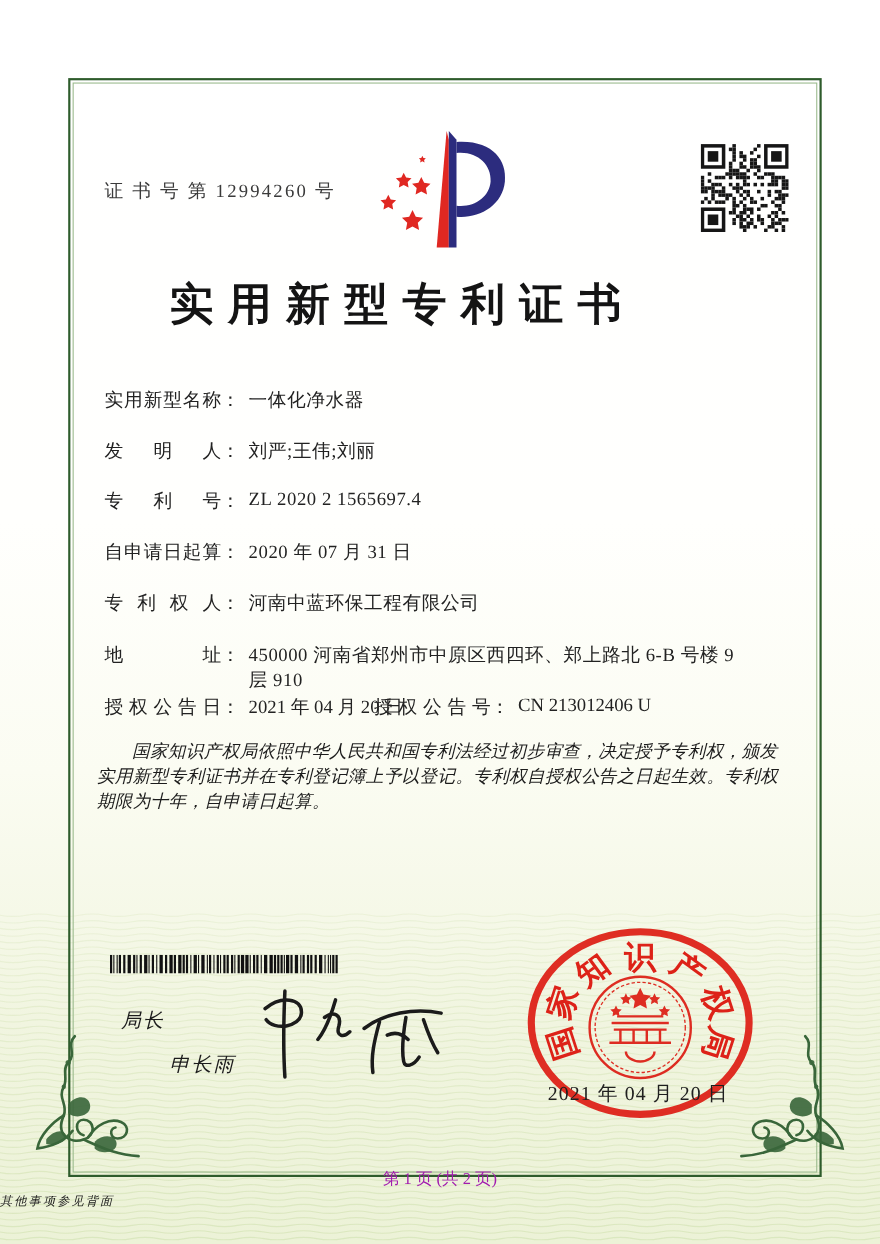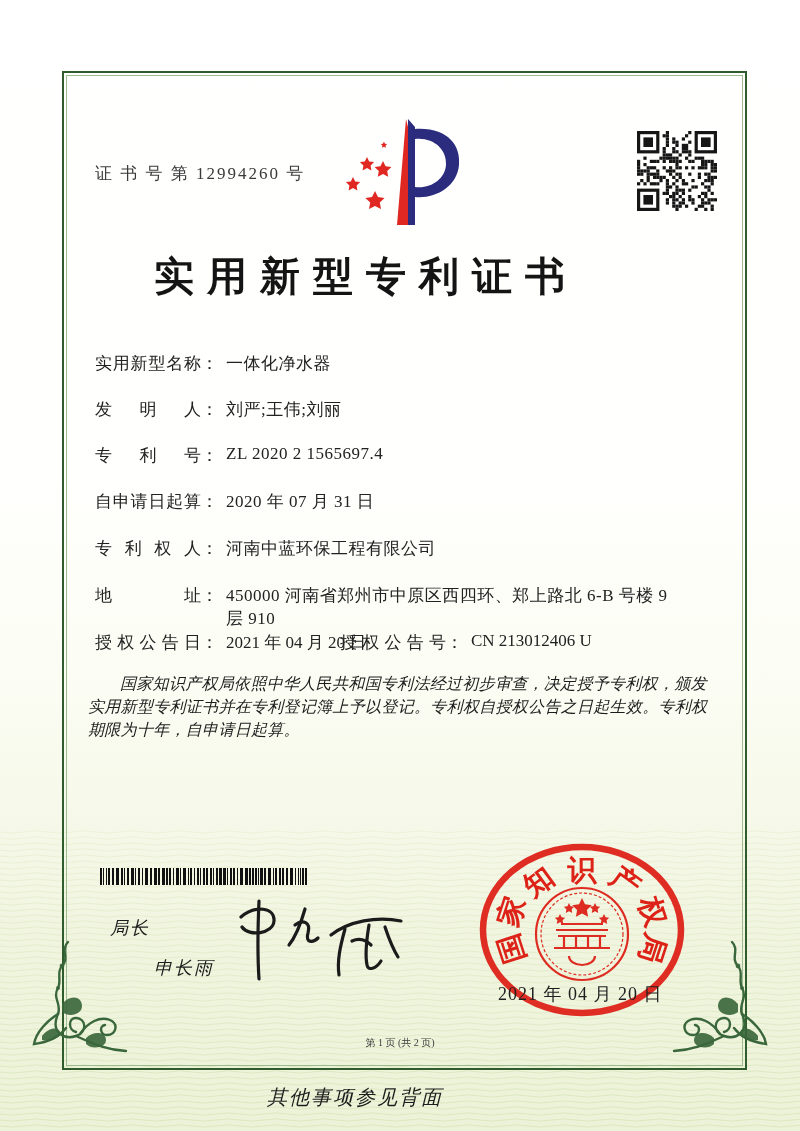--- a/index.html
+++ b/index.html
@@ -33,24 +33,24 @@
   
   #barcode-svg{position:absolute;left:100px;top:868px;width:210px;height:17px;z-index:2;}
   .director-title{position:absolute;left:110px;top:916px;font-size:18px;color:#1c1c1c;
                   font-style:italic;letter-spacing:2px;z-index:3;}
   .director-name{position:absolute;left:110px;top:956px;font-size:18px;color:#1c1c1c;
                  font-style:italic;letter-spacing:2px;z-index:3;margin-left:44px;}
   #signature{position:absolute;left:225px;top:891px;width:200px;height:92px;z-index:3;}
   #seal{position:absolute;left:472px;top:838px;width:220px;height:184px;z-index:3;}
   .seal-date{position:absolute;left:498px;top:982px;font-size:18px;color:#1f1f1f;
              letter-spacing:1px;z-index:4;}
-  .page-info{position:absolute;left:0;top:1036px;width:800px;text-align:center;
-             font-size:10px;color:#404040;z-index:2;}
-  .back-note{position:absolute;left:0;top:1084px;width:710px;text-align:center;
-             font-size:20px;color:#1c1c1c;font-style:italic;letter-spacing:2px;z-index:2;}
+  .page-info{position:absolute;left:0;top:1062px;width:800px;text-align:center;
+             font-size:15px;color:#a21caf;z-index:2;}
+  .back-note{position:absolute;left:0;top:1084px;width:710px;
+             font-size:11px;color:#1c1c1c;font-style:italic;letter-spacing:2px;z-index:2;}
   .ornament{position:absolute;width:122px;height:138px;z-index:2;}
   .ornament.left{left:6px;top:940px;}
   .ornament.right{right:6px;top:940px;transform:scaleX(-1);}
 </style>
 </head>
 <body>
 
 <svg id="bg-waves">
     <path d="M0 4 q12 2.2 24 0 q12 -2.2 24 0 q12 2.2 24 0 q12 -2.2 24 0 q12 2.2 24 0 q12 -2.2 24 0 q12 2.2 24 0 q12 -2.2 24 0 q12 2.2 24 0 q12 -2.2 24 0 q12 2.2 24 0 q12 -2.2 24 0 q12 2.2 24 0 q12 -2.2 24 0 q12 2.2 24 0 q12 -2.2 24 0 q12 2.2 24 0 q12 -2.2 24 0 q12 2.2 24 0 q12 -2.2 24 0 q12 2.2 24 0 q12 -2.2 24 0 q12 2.2 24 0 q12 -2.2 24 0 q12 2.2 24 0 q12 -2.2 24 0 q12 2.2 24 0 q12 -2.2 24 0 q12 2.2 24 0 q12 -2.2 24 0 q12 2.2 24 0 q12 -2.2 24 0 q12 2.2 24 0 q12 -2.2 24 0" fill="none" stroke="#cfe0ae" stroke-width="1" stroke-opacity="0.25462046204620464"></path>
     <path d="M0 10 q12 2.2 24 0 q12 -2.2 24 0 q12 2.2 24 0 q12 -2.2 24 0 q12 2.2 24 0 q12 -2.2 24 0 q12 2.2 24 0 q12 -2.2 24 0 q12 2.2 24 0 q12 -2.2 24 0 q12 2.2 24 0 q12 -2.2 24 0 q12 2.2 24 0 q12 -2.2 24 0 q12 2.2 24 0 q12 -2.2 24 0 q12 2.2 24 0 q12 -2.2 24 0 q12 2.2 24 0 q12 -2.2 24 0 q12 2.2 24 0 q12 -2.2 24 0 q12 2.2 24 0 q12 -2.2 24 0 q12 2.2 24 0 q12 -2.2 24 0 q12 2.2 24 0 q12 -2.2 24 0 q12 2.2 24 0 q12 -2.2 24 0 q12 2.2 24 0 q12 -2.2 24 0 q12 2.2 24 0 q12 -2.2 24 0" fill="none" stroke="#cfe0ae" stroke-width="1" stroke-opacity="0.2615511551155115"></path>

